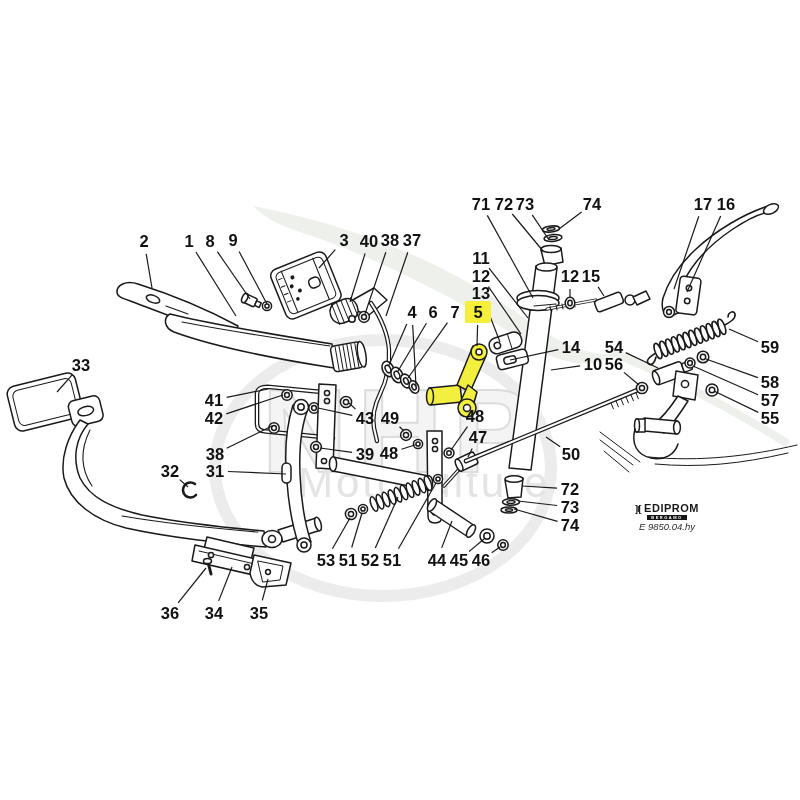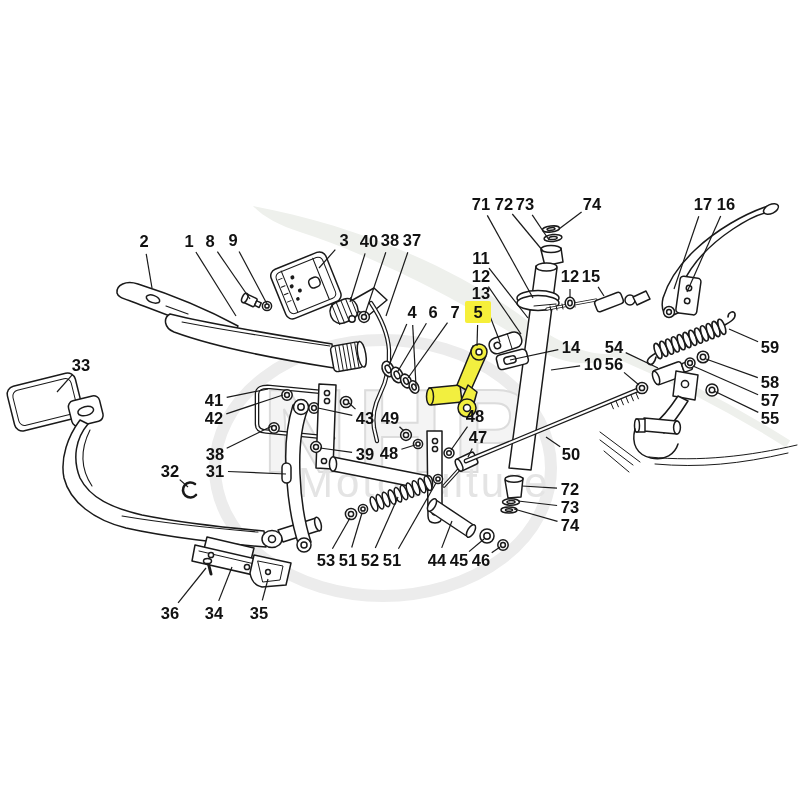--- a/index.html
+++ b/index.html
@@ -467,14 +467,19 @@
         <text x="481" y="566" class="plabel">46</text>
         <line x1="178.1" y1="602.8" x2="206" y2="568" stroke="#1a1a1a" stroke-width="1.2"></line>
         <text x="170" y="619" class="plabel">36</text>
         <line x1="218.7" y1="600.9" x2="232" y2="567" stroke="#1a1a1a" stroke-width="1.2"></line>
         <text x="214" y="619" class="plabel">34</text>
         <line x1="262.3" y1="600.4" x2="268" y2="579" stroke="#1a1a1a" stroke-width="1.2"></line>
         <text x="259" y="619" class="plabel">35</text>
       </g>
 </svg>
 
-
+<div class="logo">
+  <div class="logo-row"><span class="logo-mark">]I[</span> <span>EDIPROM</span></div>
+  <div class="logo-bar">BERGAMO</div>
+  <div class="logo-ref">E 9850.04.hy</div>
 </div>
 
+</div>
+
 </body></html>

